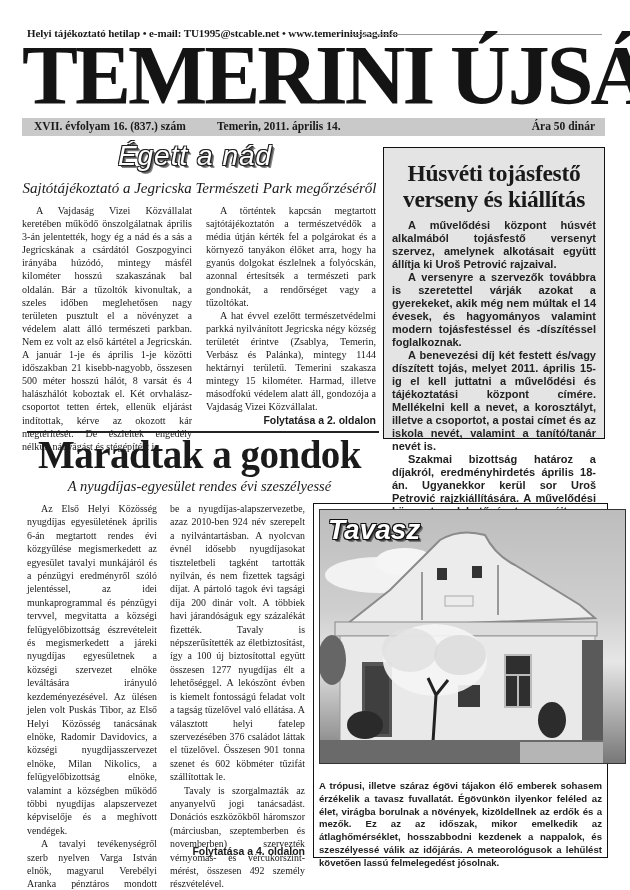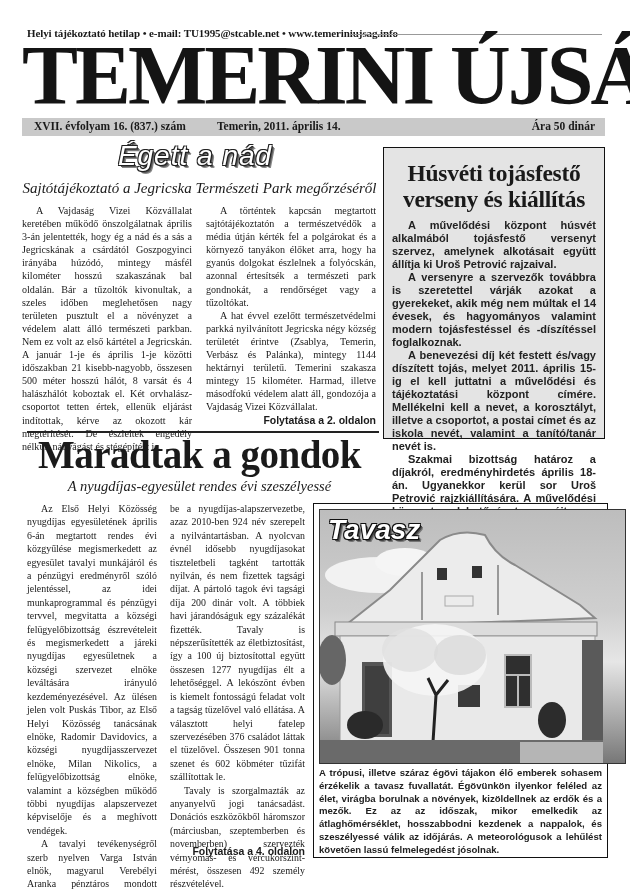--- a/index.html
+++ b/index.html
@@ -38,21 +38,21 @@
   .a2-sub { position: absolute; left: 22px; top: 478px; width: 355px; text-align: center; font-style: italic; font-size: 14.5px; }
   .a2-c1 { left: 27px; top: 502px; width: 130px; font-size: 9.9px; line-height: 13.4px; }
   .a2-c2 { left: 170px; top: 502px; width: 135px; font-size: 9.9px; line-height: 13.4px; }
   .a2-cont { position: absolute; left: 170px; top: 845px; width: 135px; }
 
   
   .photo-box { position: absolute; left: 313px; top: 503px; width: 295px; height: 355px; border: 1.5px solid #111; padding: 5px; }
   .photo { position: relative; width: 307px; height: 255px; border: 1px solid #333; overflow: hidden; background: linear-gradient(#bdbdbd 0%, #cfcfcf 40%, #e6e6e6 60%, #9a9a9a 88%, #777 100%); }
   .photo-label { position: absolute; left: 8px; top: 4px; font-family: "Liberation Sans", sans-serif; font-weight: bold; font-style: italic; font-size: 28px; color: #fff; z-index: 3;
     text-shadow: -1px -1px 0 #111, 1px -1px 0 #111, -1px 1px 0 #111, 1px 1px 0 #111, 2px 2px 0 #444, 3px 3px 0 #777; }
-  .photo-caption { font-family: "Liberation Sans", sans-serif; font-weight: bold; font-size: 9.6px; line-height: 12.8px; text-align: justify; margin-top: 3px; color: #222; }
+  .photo-caption { font-family: "Liberation Sans", sans-serif; font-weight: bold; font-size: 9.6px; line-height: 12.8px; text-align: justify; margin-top: 16px; color: #222; }
 </style>
 </head>
 <body>
 
 <div class="tagline">Helyi tájékoztató hetilap • e-mail: TU1995@stcable.net • www.temeriniujsag.info</div>
 <div class="tag-rule"></div>
 <div class="masthead">TEMERINI ÚJSÁG</div>
 <div class="issue-bar">
   <span class="ib-vol">XVII. évfolyam 16. (837.) szám</span>
   <span class="ib-date">Temerin, 2011. április 14.</span>

